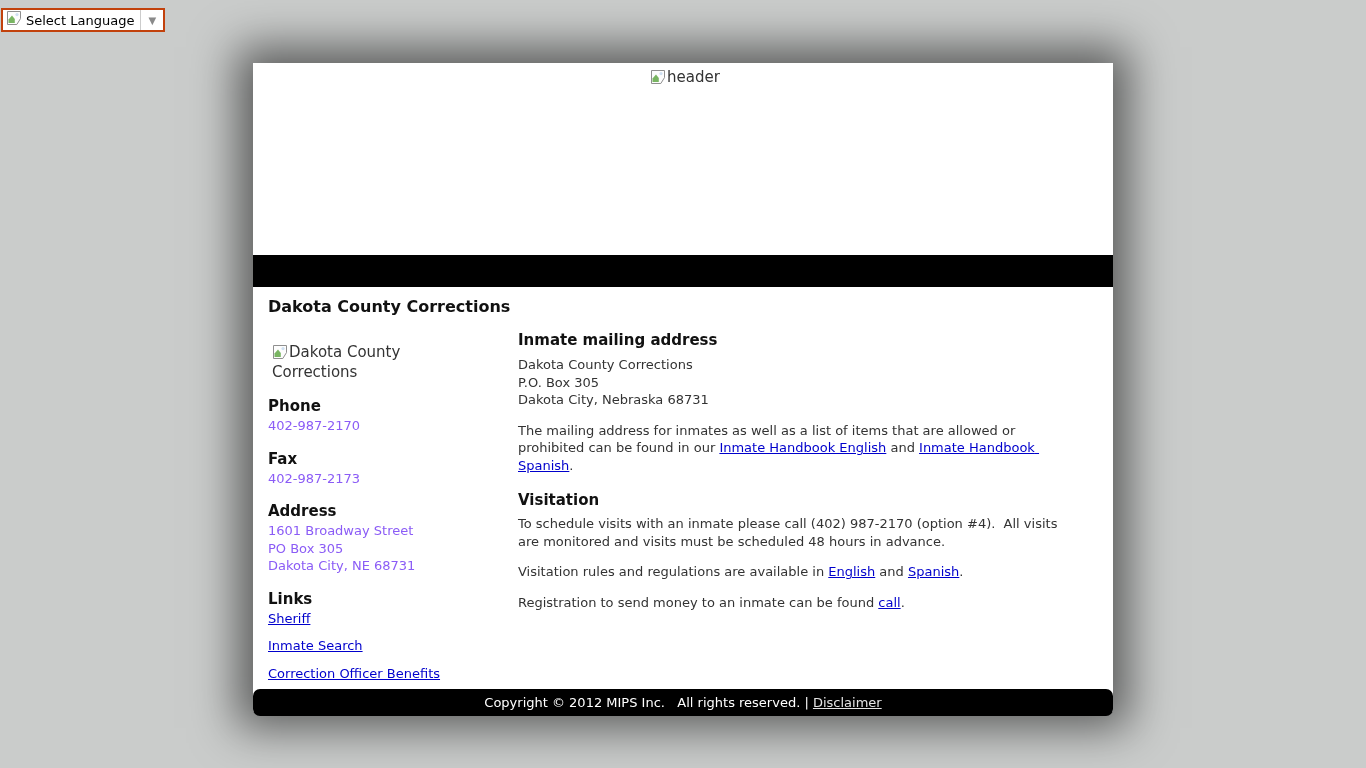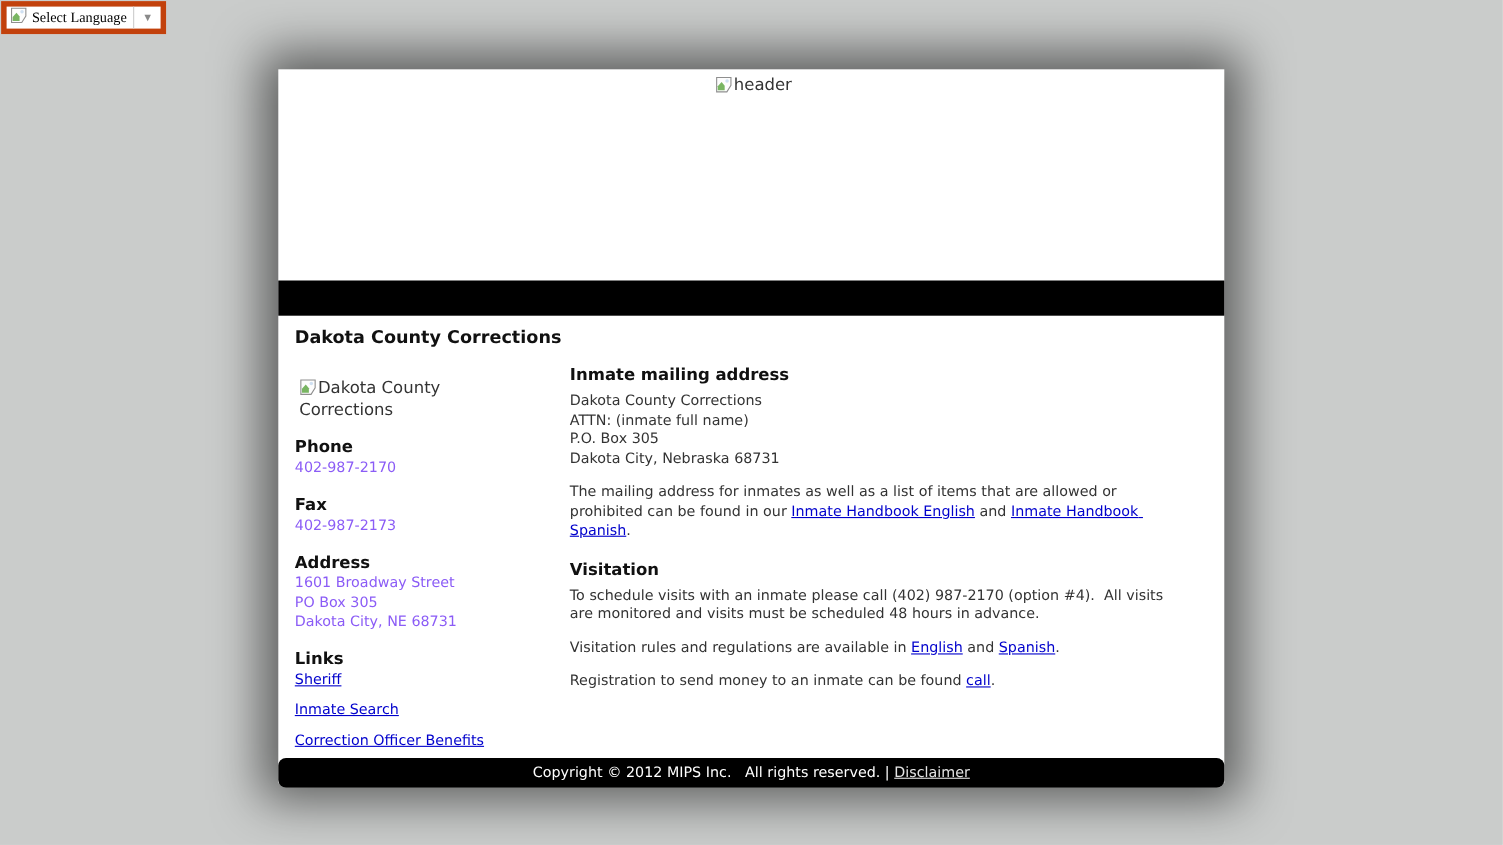--- a/index.html
+++ b/index.html
@@ -9,28 +9,27 @@
     height: 768px;
     overflow: hidden;
     background: #cacccb;
     font-family: "DejaVu Sans", "Liberation Sans", sans-serif;
   }
 
   
   .lang-widget {
     position: absolute;
     left: 1px;
-    top: 1px;
+    top: 8px;
     height: 20px;
     background: #ffffff;
-    border: 5px solid #c2410c;
+    border: 2px solid #c2410c;
     display: flex;
     align-items: center;
     cursor: pointer;
-    font-family: Liberation Serif, serif;
   }
   .lang-widget .broken-ico { margin: 0 4px 0 3px; flex: none; }
   .lang-widget .lang-label {
     font-size: 13px;
     color: #000;
     white-space: nowrap;
     padding-right: 6px;
   }
   .lang-widget .divider {
     width: 1px;
@@ -221,21 +220,20 @@
         <div class="side-link-item"><a class="link">Sheriff</a></div>
         <div class="side-link-item"><a class="link">Inmate Search</a></div>
         <div class="side-link-item"><a class="link">Correction Officer Benefits</a></div>
 
       </div>
 
       <div class="col-right">
         <div class="section-title first">Inmate mailing address</div>
         <div class="addr-block">
           <div>Dakota County Corrections</div>
-          <div>ATTN: (inmate full name)</div>
           <div>P.O. Box 305</div>
           <div>Dakota City, Nebraska 68731</div>
         </div>
 
         <p class="para">The mailing address for inmates as well as a list of items that are allowed or prohibited can be found in our <a class="link">Inmate Handbook English</a> and <a class="link">Inmate Handbook Spanish</a>.</p>
 
         <div class="section-title">Visitation</div>
         <p class="para after-title">To schedule visits with an inmate please call (402) 987-2170 (option #4).  All visits are monitored and visits must be scheduled 48 hours in advance.</p>
         <p class="para">Visitation rules and regulations are available in <a class="link">English</a> and <a class="link">Spanish</a>.</p>
         <p class="para">Registration to send money to an inmate can be found <a class="link">call</a>.</p>

